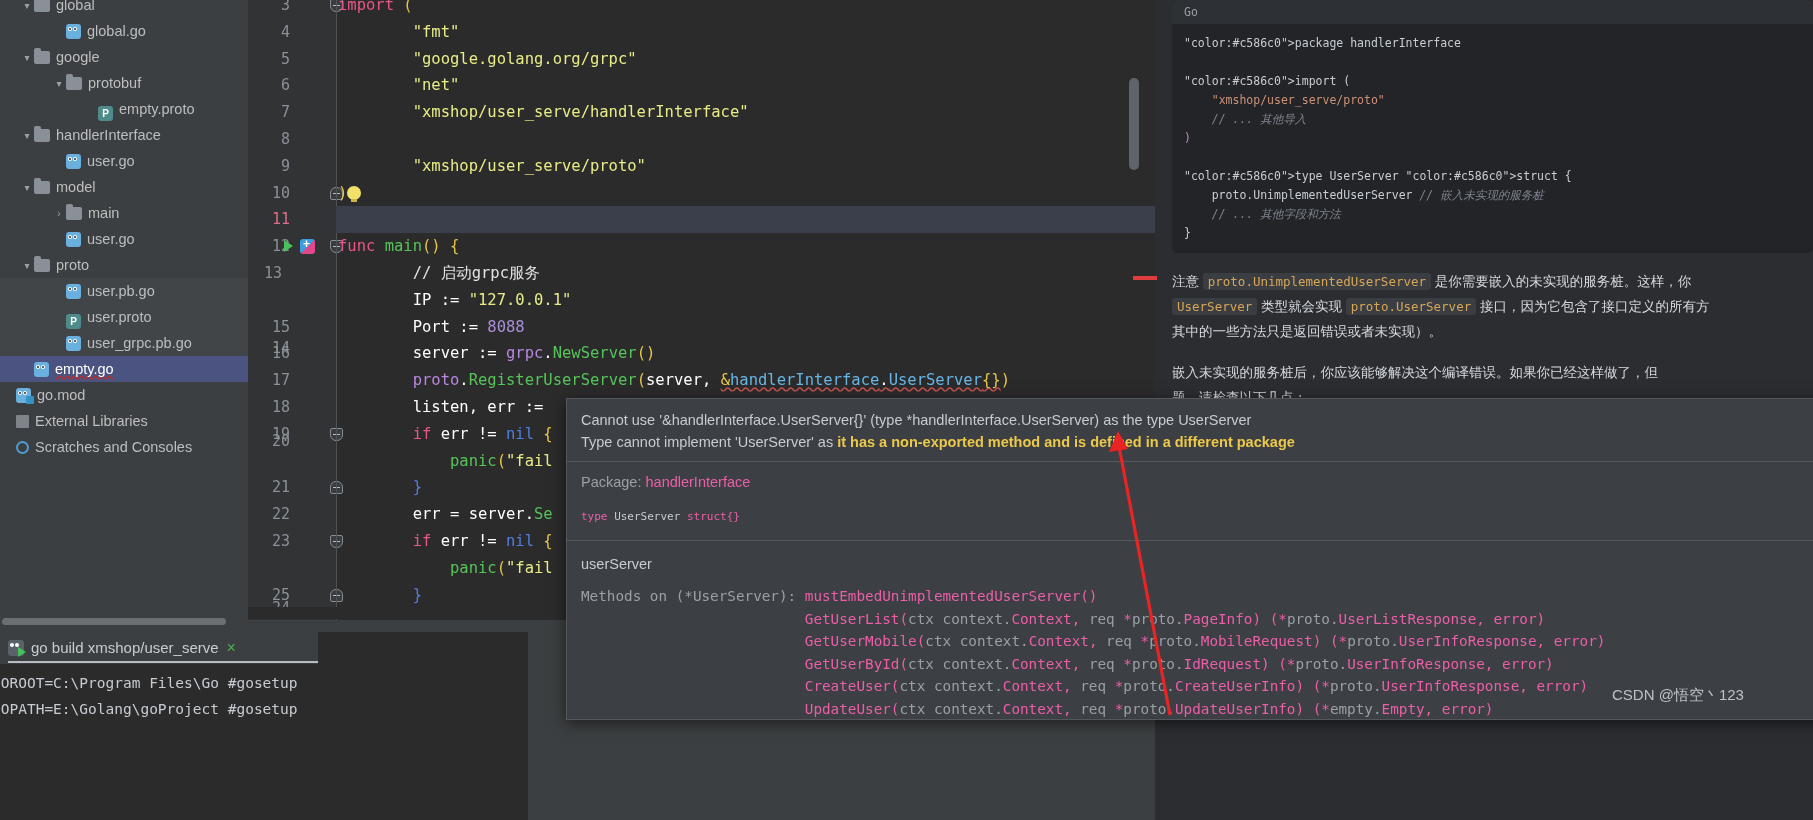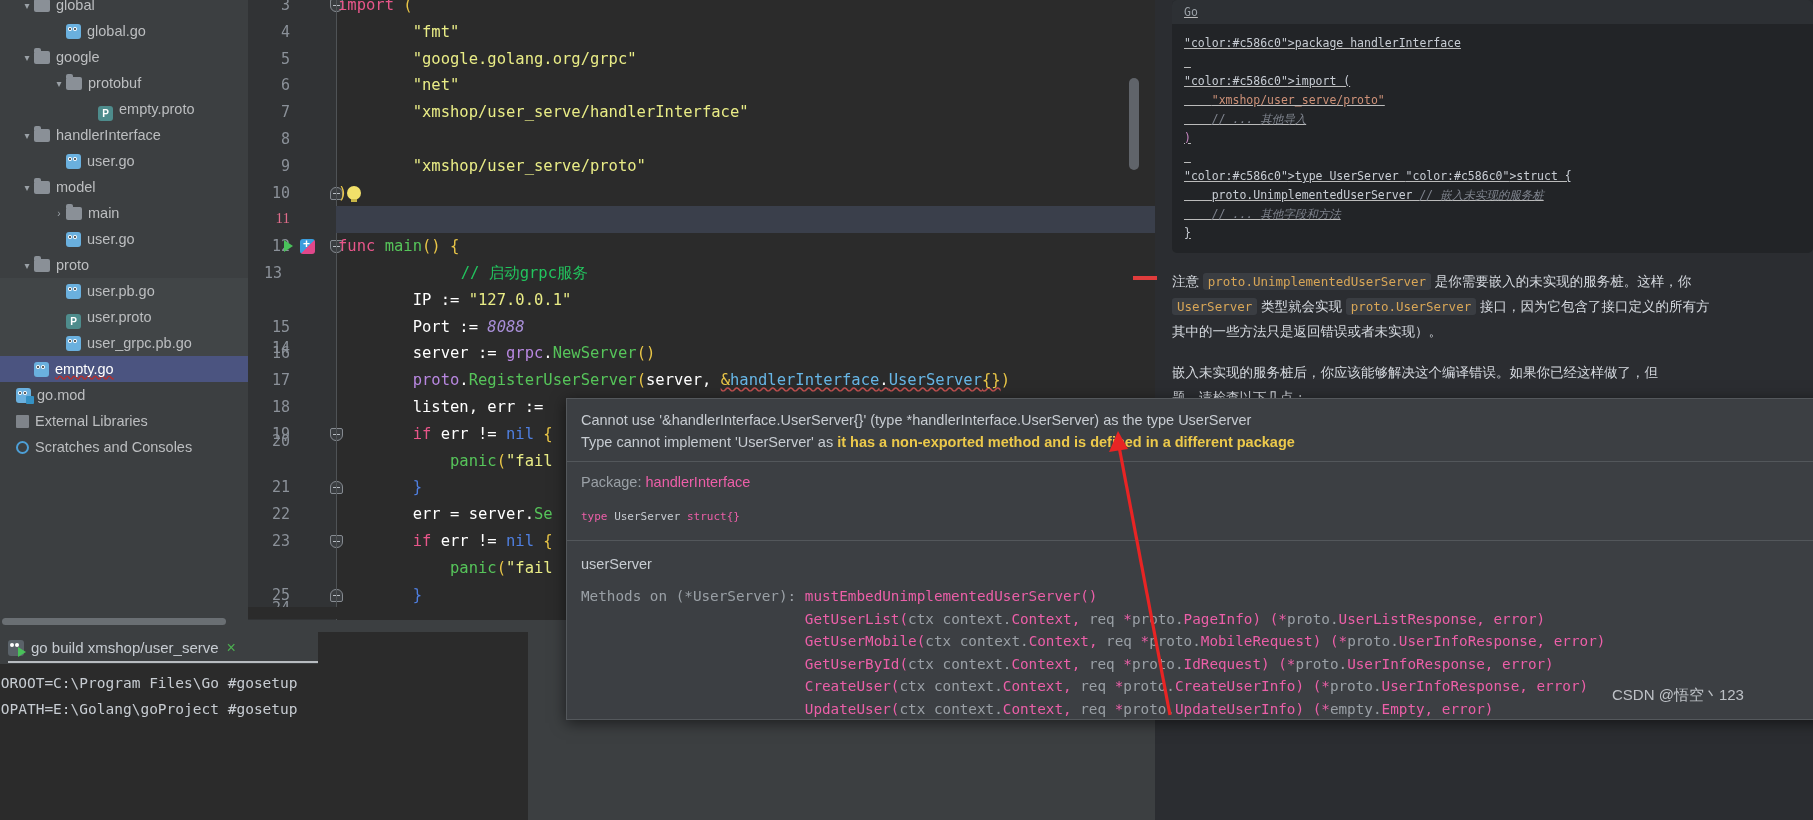--- a/index.html
+++ b/index.html
@@ -128,25 +128,25 @@
   }
   .cl { position:absolute; left:0; height:27px; line-height:27px; }
   .line-hl {
     position:absolute; left:88px; width:819px; height:27px; background:#3a3f4b;
   }
   .line-hl2 {
     position:absolute; left:88px; width:819px; height:27px; background:#343637;
   }
   .k-key  { color:#e8568a; }
   .k-str  { color:#e9ec86; }
-  .k-num  { color:#a98fd8;font-style:italic; }
+  .k-num  { color:#a98fd8; }
   .k-fn   { color:#56c45a; }
   .k-type { color:#67b6e6; }
   .k-pkg  { color:#b887e0; }
-  .k-cmt  { color:#22c55e;padding-left:48px; }
+  .k-cmt  { color:#e5e5e5; }
   .k-plain{ color:#ffffff; }
   .k-paren{ color:#e8c547; }
   .k-blue { color:#4f7fe0; }
   .bulb {
     display:inline-block; width:14px; height:14px; border-radius:50%;
     background:#f2e06a; vertical-align:-2px; position:relative;
   }
   .bulb:after{
     content:""; position:absolute; left:4px; bottom:-2px; width:6px; height:3px; background:#c9b646;
   }
@@ -296,21 +296,21 @@
         <div class="gutter-num" style="top: 22.8px;">4</div>
         <div class="gutter-num" style="top: 49.6px;">5</div>
         <div class="gutter-num" style="top: 76.4px;">6</div>
         <div class="gutter-num" style="top: 103.2px;">7</div>
         <div class="gutter-num" style="top: 130px;">8</div>
         <div class="gutter-num" style="top: 156.8px;">9</div>
         <div class="gutter-num" style="top: 183.6px;">10</div>
         <div class="fold end" style="top: 186.6px;">
           <i></i>
         </div>
-        <div class="gutter-num cur" style="top: 210.4px; font-family: Liberation Serif, serif;">11</div>
+        <div class="gutter-num cur" style="top: 210.4px;">11</div>
         <div class="gutter-num" style="top: 237.2px;">12</div>
         <div class="run-tri" style="top: 240.2px;"></div>
         <div class="run-hex" style="top: 239.2px;"></div>
         <div class="fold start" style="top: 240.2px;">
           <i></i>
         </div>
         <div class="gutter-num" style="top: 264px; text-align: center;">13</div>
         <div class="gutter-num" style="top: 290.8px; margin-top: 48px;">14</div>
         <div class="gutter-num" style="top: 317.6px;">15</div>
         <div class="gutter-num" style="top: 344.4px;">16</div>
@@ -338,21 +338,21 @@
       </div>
     <div id="foldline"></div>
     <div id="code"><div class="cl" style="top: -8px;"><span class="k-key">import</span> <span class="k-paren">(</span></div><div class="cl" style="top: 18.8px;"><span class="k-str">&nbsp;&nbsp;&nbsp;&nbsp;&nbsp;&nbsp;&nbsp;&nbsp;"fmt"</span></div><div class="cl" style="top: 45.6px;"><span class="k-str">&nbsp;&nbsp;&nbsp;&nbsp;&nbsp;&nbsp;&nbsp;&nbsp;"google.golang.org/grpc"</span></div><div class="cl" style="top: 72.4px;"><span class="k-str">&nbsp;&nbsp;&nbsp;&nbsp;&nbsp;&nbsp;&nbsp;&nbsp;"net"</span></div><div class="cl" style="top: 99.2px;"><span class="k-str">&nbsp;&nbsp;&nbsp;&nbsp;&nbsp;&nbsp;&nbsp;&nbsp;"xmshop/user_serve/handlerInterface"</span></div><div class="cl" style="top: 126px;"><span class="k-str">&nbsp;&nbsp;&nbsp;&nbsp;&nbsp;&nbsp;&nbsp;&nbsp;</span></div><div class="cl" style="top: 152.8px;"><span class="k-str">&nbsp;&nbsp;&nbsp;&nbsp;&nbsp;&nbsp;&nbsp;&nbsp;"xmshop/user_serve/proto"</span></div><div class="cl" style="top: 179.6px;"><span class="k-paren">)</span><span class="bulb"></span></div><div class="cl" style="top: 206.4px;"><span class="k-plain"></span></div><div class="caret" style="left: 258px; top: 210.4px;"></div><div class="cl" style="top: 233.2px;"><span class="k-key">func</span> <span class="k-fn">main</span><span class="k-paren">()</span> <span class="k-paren">{</span></div><div class="cl" style="top: 260px;"><span class="k-cmt">        // 启动grpc服务</span></div><div class="cl" style="top: 286.8px;"><span class="k-plain">        IP := </span><span class="k-str">"127.0.0.1"</span></div><div class="cl" style="top: 313.6px;"><span class="k-plain">        Port := </span><span class="k-num">8088</span></div><div class="cl" style="top: 340.4px;"><span class="k-plain">        server := </span><span class="k-pkg">grpc</span><span class="k-plain">.</span><span class="k-fn">NewServer</span><span class="k-paren">()</span></div><div class="cl" style="top: 367.2px;"><span class="k-pkg">        proto</span><span class="k-plain">.</span><span class="k-fn">RegisterUserServer</span><span class="k-paren">(</span><span class="k-plain">server, </span><span class="squiggle"><span class="k-paren">&amp;</span><span class="k-type">handlerInterface</span><span class="k-plain">.</span><span class="k-type">UserServer</span><span class="k-paren">{}</span></span><span class="k-paren">)</span></div><div class="cl" style="top: 394px;"><span class="k-plain">        listen, err := </span></div><div class="cl" style="top: 420.8px;"><span class="k-key">        if</span><span class="k-plain"> err != </span><span class="k-blue">nil</span><span class="k-paren"> {</span></div><div class="cl" style="top: 447.6px;"><span class="k-fn">            panic</span><span class="k-paren">(</span><span class="k-str">"fail</span></div><div class="cl" style="top: 474.4px;"><span class="k-blue">        }</span></div><div class="cl" style="top: 501.2px;"><span class="k-plain">        err = server</span><span class="k-plain">.</span><span class="k-fn">Se</span></div><div class="cl" style="top: 528px;"><span class="k-key">        if</span><span class="k-plain"> err != </span><span class="k-blue">nil</span><span class="k-paren"> {</span></div><div class="cl" style="top: 554.8px;"><span class="k-fn">            panic</span><span class="k-paren">(</span><span class="k-str">"fail</span></div><div class="cl" style="top: 581.6px;"><span class="k-blue">        }</span></div></div>
     <div id="editor-hscroll"></div>
   <div class="line-hl2" style="top: 179.6px; opacity: 0;"></div>
       <div class="line-hl" style="top: 206.4px;"></div>
       <div class="line-hl2" style="top: 581.6px; opacity: 0;"></div>
     </div>
 
   <div id="ai-panel">
-    <div id="ai-codeblock" style="height: 253px; text-decoration: underline;">
+    <div id="ai-codeblock" style="height: 253px;">
       <div class="cb-head">Go</div>
       <div class="cb-body" id="ai-code-body"><div><span style="&lt;span">"color:#c586c0"</span>&gt;package handlerInterface</div><div>&nbsp;</div><div><span style="&lt;span">"color:#c586c0"</span>&gt;import (</div><div>    <span style="color:#ce9178">"xmshop/user_serve/proto"</span></div><div>    <span style="color:#7f848e;font-style:italic">// ... 其他导入</span></div><div><span style="color:#c586c0">)</span></div><div>&nbsp;</div><div><span style="&lt;span">"color:#c586c0"</span>&gt;type UserServer <span style="&lt;span">"color:#c586c0"</span>&gt;struct {</div><div>    proto.UnimplementedUserServer <span style="color:#7f848e;font-style:italic">// 嵌入未实现的服务桩</span></div><div>    <span style="color:#7f848e;font-style:italic">// ... 其他字段和方法</span></div><div>}</div></div>
     </div>
     <div id="ai-text-area">
         <div class="ai-p" style="top: 269px;">注意 <span class="inline-code">proto.UnimplementedUserServer</span> 是你需要嵌入的未实现的服务桩。这样，你<br><span class="inline-code">UserServer</span> 类型就会实现 <span class="inline-code">proto.UserServer</span> 接口，因为它包含了接口定义的所有方<br>其中的一些方法只是返回错误或者未实现）。</div>
         <div class="ai-p" style="top: 360px;">嵌入未实现的服务桩后，你应该能够解决这个编译错误。如果你已经这样做了，但<br>题，请检查以下几点：</div>
         <div class="ai-li" style="top: 424px;"><span class="ai-num">1.</span>确保你的 <span class="inline-code">handlerInterface</span> 包正确导入了 <span class="inline-code">xmshop/user_serve/proto</span> 包，并且没<br>赖问题。</div>
         <div class="ai-li" style="top: 484px;"><span class="ai-num">2.</span>确保你的 <span class="inline-code">proto</span> 包是最新的，并且所有gRPC相关的代码都已经被重新生成。</div>
       </div>
   </div>

